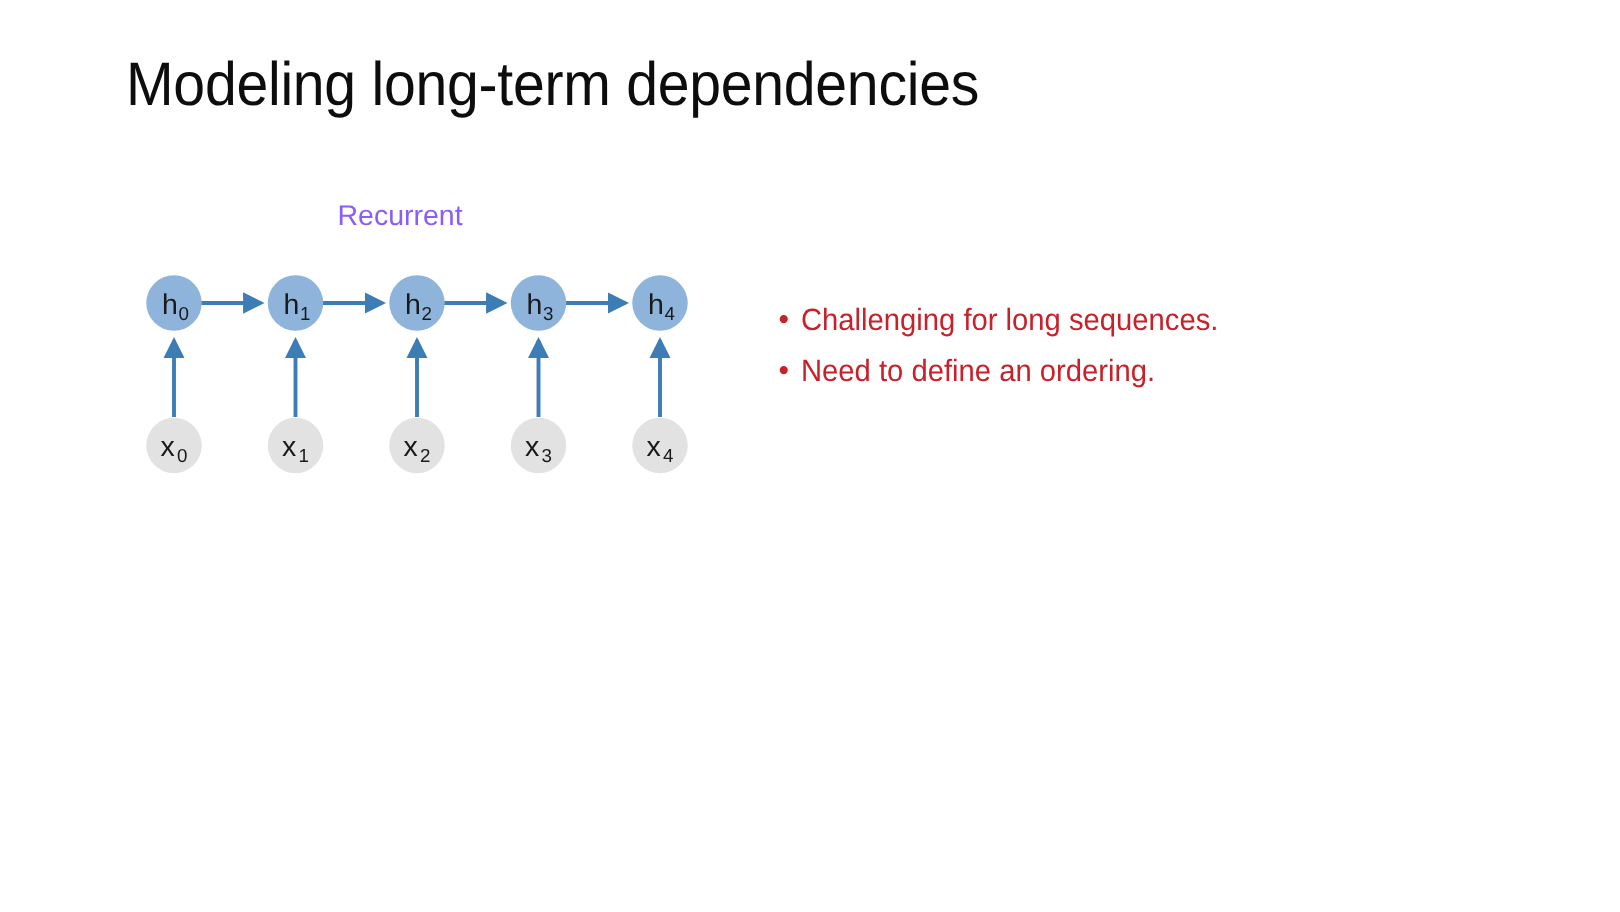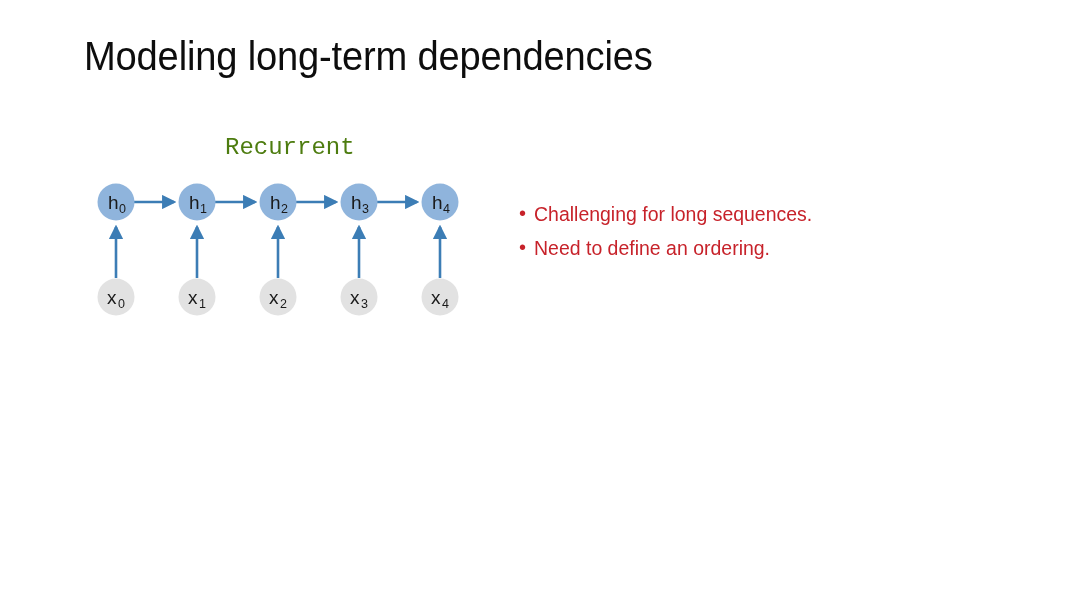--- a/index.html
+++ b/index.html
@@ -35,25 +35,24 @@
     position: absolute;
     left: 0px;
     top: 0px;
     width: 520px;
     height: 340px;
   }
   #diagram-caption {
     position: absolute;
     left: 225px;
     top: 134px;
-    font-size: 24px;
+    font-size: 19px;
     font-weight: 400;
-    color: #4d7c0f;
+    color: #8b5cf6;
     white-space: nowrap;
-    font-family: Liberation Mono, monospace;
   }
   #diagram-svg {
     position: absolute;
     left: 0;
     top: 0;
   }
   .node-label {
     font-family: "Liberation Sans", sans-serif;
     font-size: 19px;
     fill: #1a1a1a;

